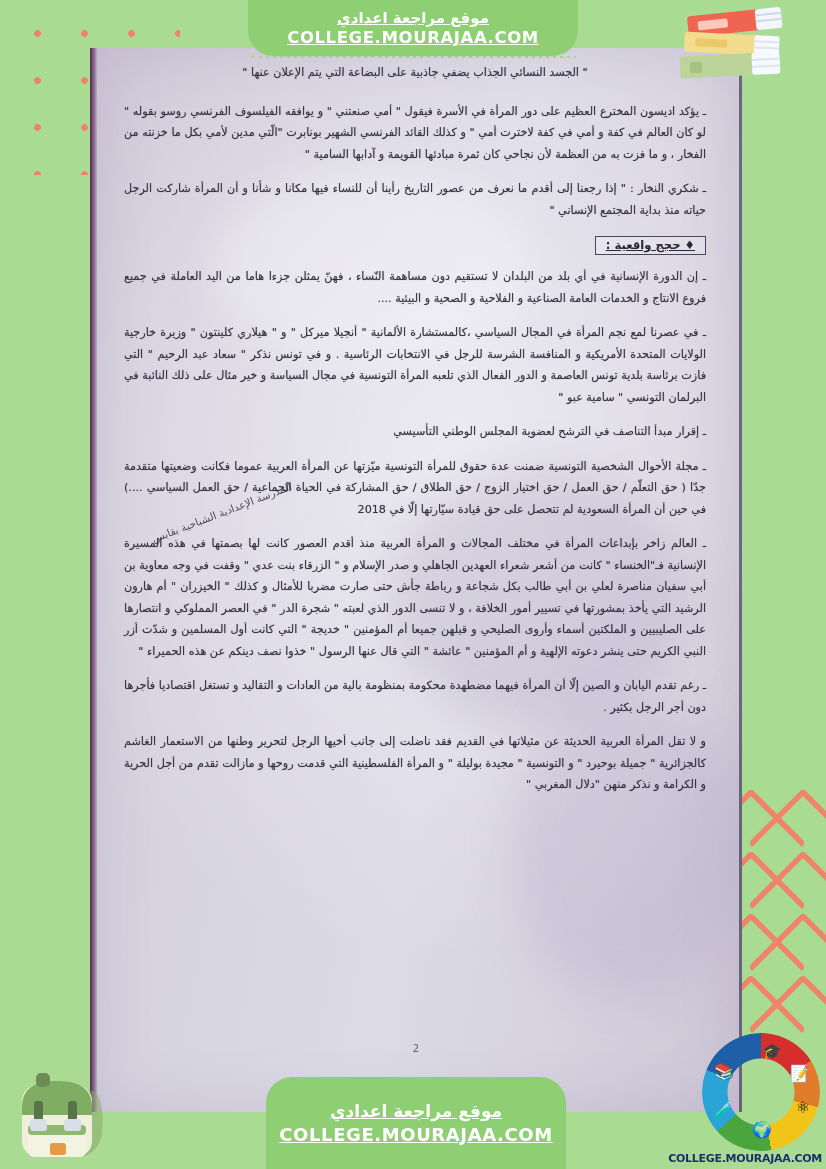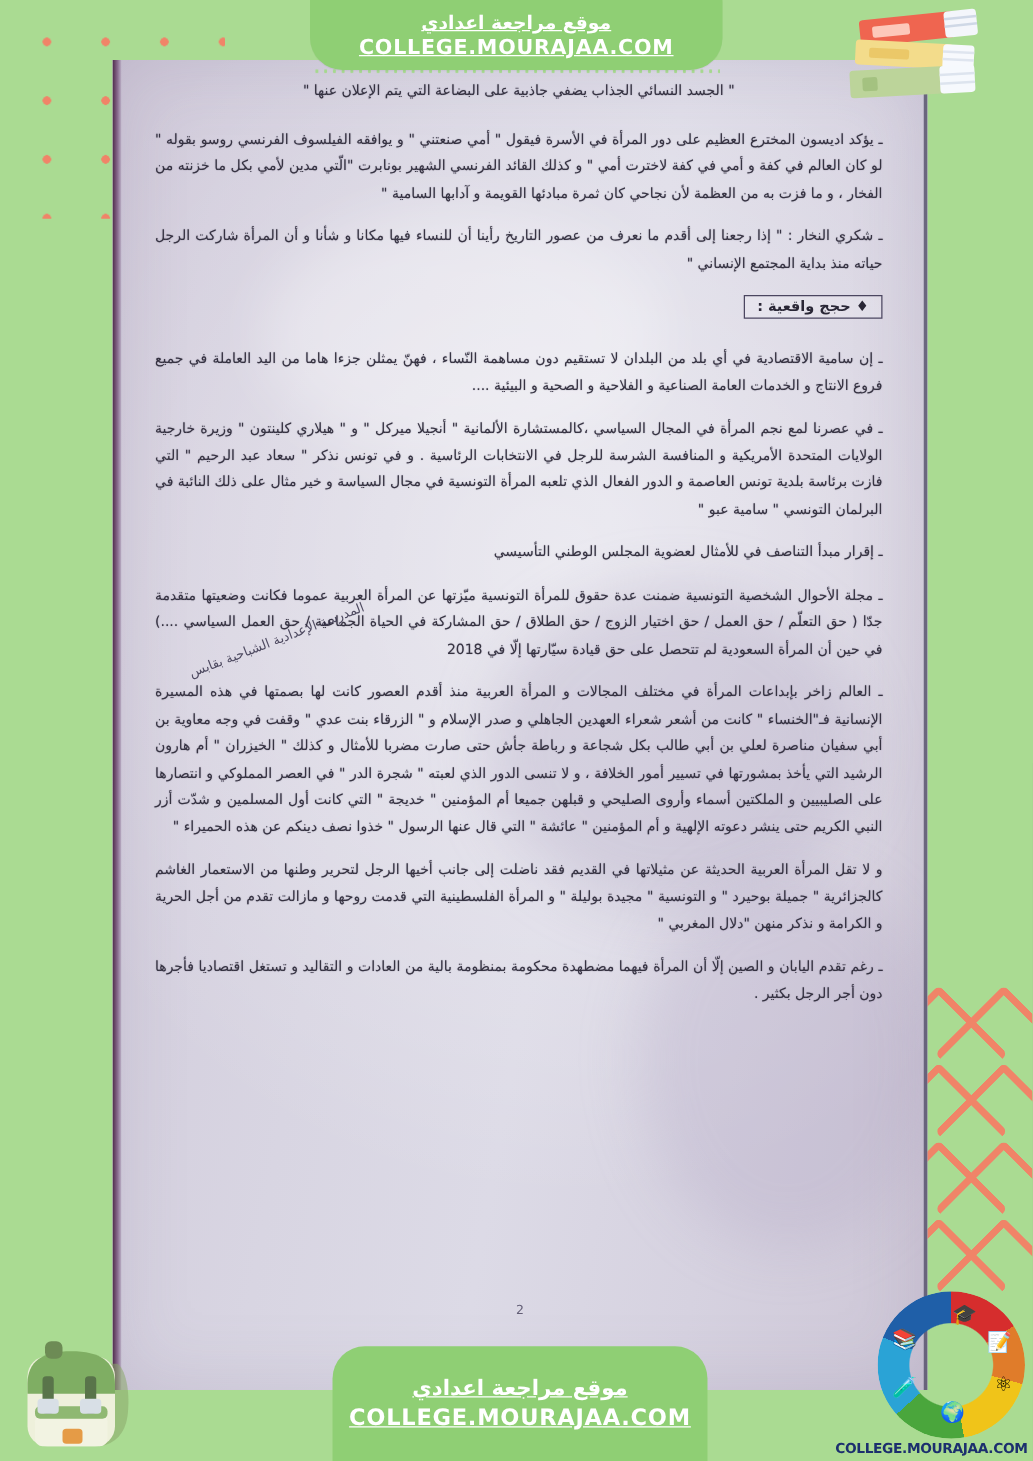--- a/index.html
+++ b/index.html
@@ -32,21 +32,21 @@
     background:#4a4560;opacity:.75;}
   .blotch{position:absolute;border-radius:50%;filter:blur(22px);pointer-events:none;}
   
   #doc{position:absolute;left:0;right:0;top:0;bottom:0;padding:14px 36px 10px 34px;
     direction:rtl;text-align:justify;color:#2a2736;
     font-family:"DejaVu Sans","Liberation Sans",sans-serif;}
   .p{font-size:11.2px;line-height:1.92;margin:0 0 13px 0;
      text-shadow:0 0 1px rgba(60,55,80,.55);opacity:.93;}
   .p.q{text-align:center;margin-bottom:17px;}
   .sec{display:inline-block;font-size:11.6px;font-weight:bold;padding:1px 10px 2px 10px;
-    border:1px solid #4b4660;background:rgba(255,255,255,.18);margin:2px 0 21px 0;}
+    border:1px solid #4b4660;background:rgba(255,255,255,.18);margin:2px 0 11px 0;text-decoration:underline;}
   .sec-wrap{text-align:right;}
   .pagenum{position:absolute;left:0;right:0;bottom:58px;text-align:center;
     font-size:10px;color:#3a3550;opacity:.75;}
   
   #stamp{position:absolute;left:22px;top:500px;width:230px;
     transform:rotate(-21deg);transform-origin:left top;
     font-size:10.5px;color:#2b2740;opacity:.8;direction:rtl;text-align:center;
     font-family:"DejaVu Sans","Liberation Sans",sans-serif;}
   
   #hdr{position:absolute;left:248px;top:0;width:330px;height:56px;
@@ -113,34 +113,34 @@
     <p class="p q">" الجسد النسائي الجذاب يضفي جاذبية على البضاعة التي يتم الإعلان عنها "</p>
 
     <p class="p">ـ يؤكد اديسون المخترع العظيم على دور المرأة في الأسرة فيقول " أمي صنعتني " و يوافقه الفيلسوف الفرنسي روسو بقوله " لو كان العالم في كفة و أمي في كفة لاخترت أمي " و كذلك القائد الفرنسي الشهير بونابرت "الّتي مدين لأمي بكل ما خزنته من الفخار ، و ما فزت به من العظمة لأن نجاحي كان ثمرة مبادئها القويمة و آدابها السامية "</p>
 
     <p class="p">ـ شكري النخار : " إذا رجعنا إلى أقدم ما نعرف من عصور التاريخ رأينا أن للنساء فيها مكانا و شأنا و أن المرأة شاركت الرجل حياته منذ بداية المجتمع الإنساني "</p>
 
     <div class="sec-wrap">
       <span class="sec">♦ حجج واقعية :</span>
     </div>
 
-    <p class="p">ـ إن سامية الاقتصادية في أي بلد من البلدان لا تستقيم دون مساهمة النّساء ، فهنّ يمثلن جزءا هاما من اليد العاملة في جميع فروع الانتاج و الخدمات العامة الصناعية و الفلاحية و الصحية و البيئية ....</p>
+    <p class="p">ـ إن الدورة الإنسانية في أي بلد من البلدان لا تستقيم دون مساهمة النّساء ، فهنّ يمثلن جزءا هاما من اليد العاملة في جميع فروع الانتاج و الخدمات العامة الصناعية و الفلاحية و الصحية و البيئية ....</p>
 
 
     <p class="p">ـ في عصرنا لمع نجم المرأة في المجال السياسي ،كالمستشارة الألمانية " أنجيلا ميركل " و " هيلاري كلينتون " وزيرة خارجية الولايات المتحدة الأمريكية و المنافسة الشرسة للرجل في الانتخابات الرئاسية . و في تونس نذكر " سعاد عبد الرحيم " التي فازت برئاسة بلدية تونس العاصمة و الدور الفعال الذي تلعبه المرأة التونسية في مجال السياسة و خير مثال على ذلك النائبة في البرلمان التونسي " سامية عبو "</p>
 
-    <p class="p" style="text-align:right;">ـ إقرار مبدأ التناصف في للأمثال لعضوية المجلس الوطني التأسيسي</p>
+    <p class="p" style="text-align:right;">ـ إقرار مبدأ التناصف في الترشح لعضوية المجلس الوطني التأسيسي</p>
 
     <p class="p">ـ مجلة الأحوال الشخصية التونسية ضمنت عدة حقوق للمرأة التونسية ميّزتها عن المرأة العربية عموما فكانت وضعيتها متقدمة جدّا ( حق التعلّم / حق العمل / حق اختيار الزوج / حق الطلاق / حق المشاركة في الحياة الجماعية / حق العمل السياسي ....) في حين أن المرأة السعودية لم تتحصل على حق قيادة سيّارتها إلّا في 2018</p>
 
     <p class="p">ـ العالم زاخر بإبداعات المرأة في مختلف المجالات و المرأة العربية منذ أقدم العصور كانت لها بصمتها في هذه المسيرة الإنسانية فـ"الخنساء " كانت من أشعر شعراء العهدين الجاهلي و صدر الإسلام و " الزرقاء بنت عدي " وقفت في وجه معاوية بن أبي سفيان مناصرة لعلي بن أبي طالب بكل شجاعة و رباطة جأش حتى صارت مضربا للأمثال و كذلك " الخيزران " أم هارون الرشيد التي يأخذ بمشورتها في تسيير أمور الخلافة ، و لا تنسى الدور الذي لعبته " شجرة الدر " في العصر المملوكي و انتصارها على الصليبيين و الملكتين أسماء وأروى الصليحي و قبلهن جميعا أم المؤمنين " خديجة " التي كانت أول المسلمين و شدّت أزر النبي الكريم حتى ينشر دعوته الإلهية و أم المؤمنين " عائشة " التي قال عنها الرسول " خذوا نصف دينكم عن هذه الحميراء "</p>
 
+    <p class="p">ـ رغم تقدم اليابان و الصين إلّا أن المرأة فيهما مضطهدة محكومة بمنظومة بالية من العادات و التقاليد و تستغل اقتصاديا فأجرها دون أجر الرجل بكثير .</p>
+
     <p class="p">و لا تقل المرأة العربية الحديثة عن مثيلاتها في القديم فقد ناضلت إلى جانب أخيها الرجل لتحرير وطنها من الاستعمار الغاشم كالجزائرية " جميلة بوحيرد " و التونسية " مجيدة بوليلة " و المرأة الفلسطينية التي قدمت روحها و مازالت تقدم من أجل الحرية و الكرامة و نذكر منهن "دلال المغربي "</p>
-
-    <p class="p">ـ رغم تقدم اليابان و الصين إلّا أن المرأة فيهما مضطهدة محكومة بمنظومة بالية من العادات و التقاليد و تستغل اقتصاديا فأجرها دون أجر الرجل بكثير .</p>
   </div>
 
   <div id="stamp">المدرسة الإعدادية الشباحية بقابس</div>
   <div class="pagenum">2</div>
 </div>
 
 <div id="hdr-dots"></div>
 <div id="hdr">
   <div class="l1">موقع مراجعة اعدادي</div>
   <div class="l2">COLLEGE.MOURAJAA.COM</div>

